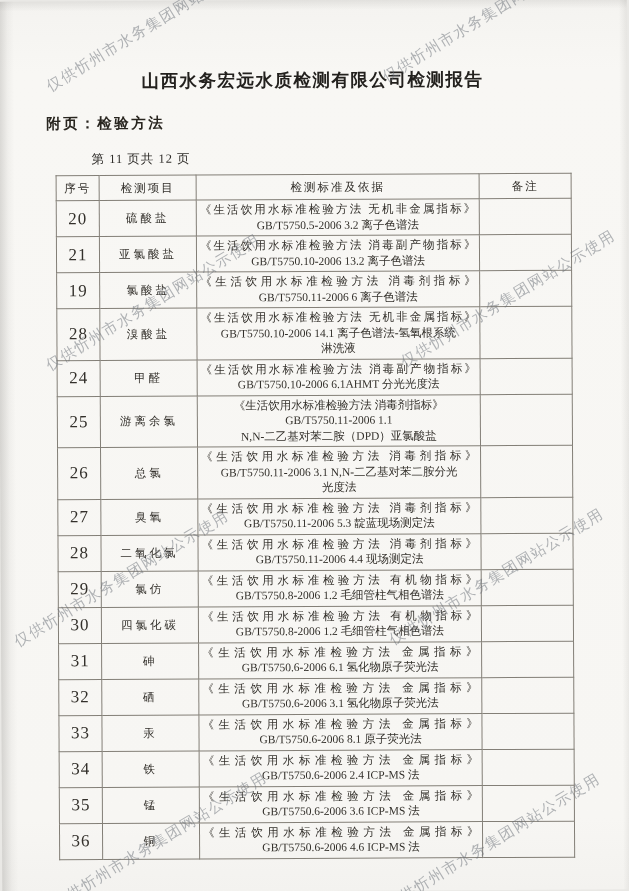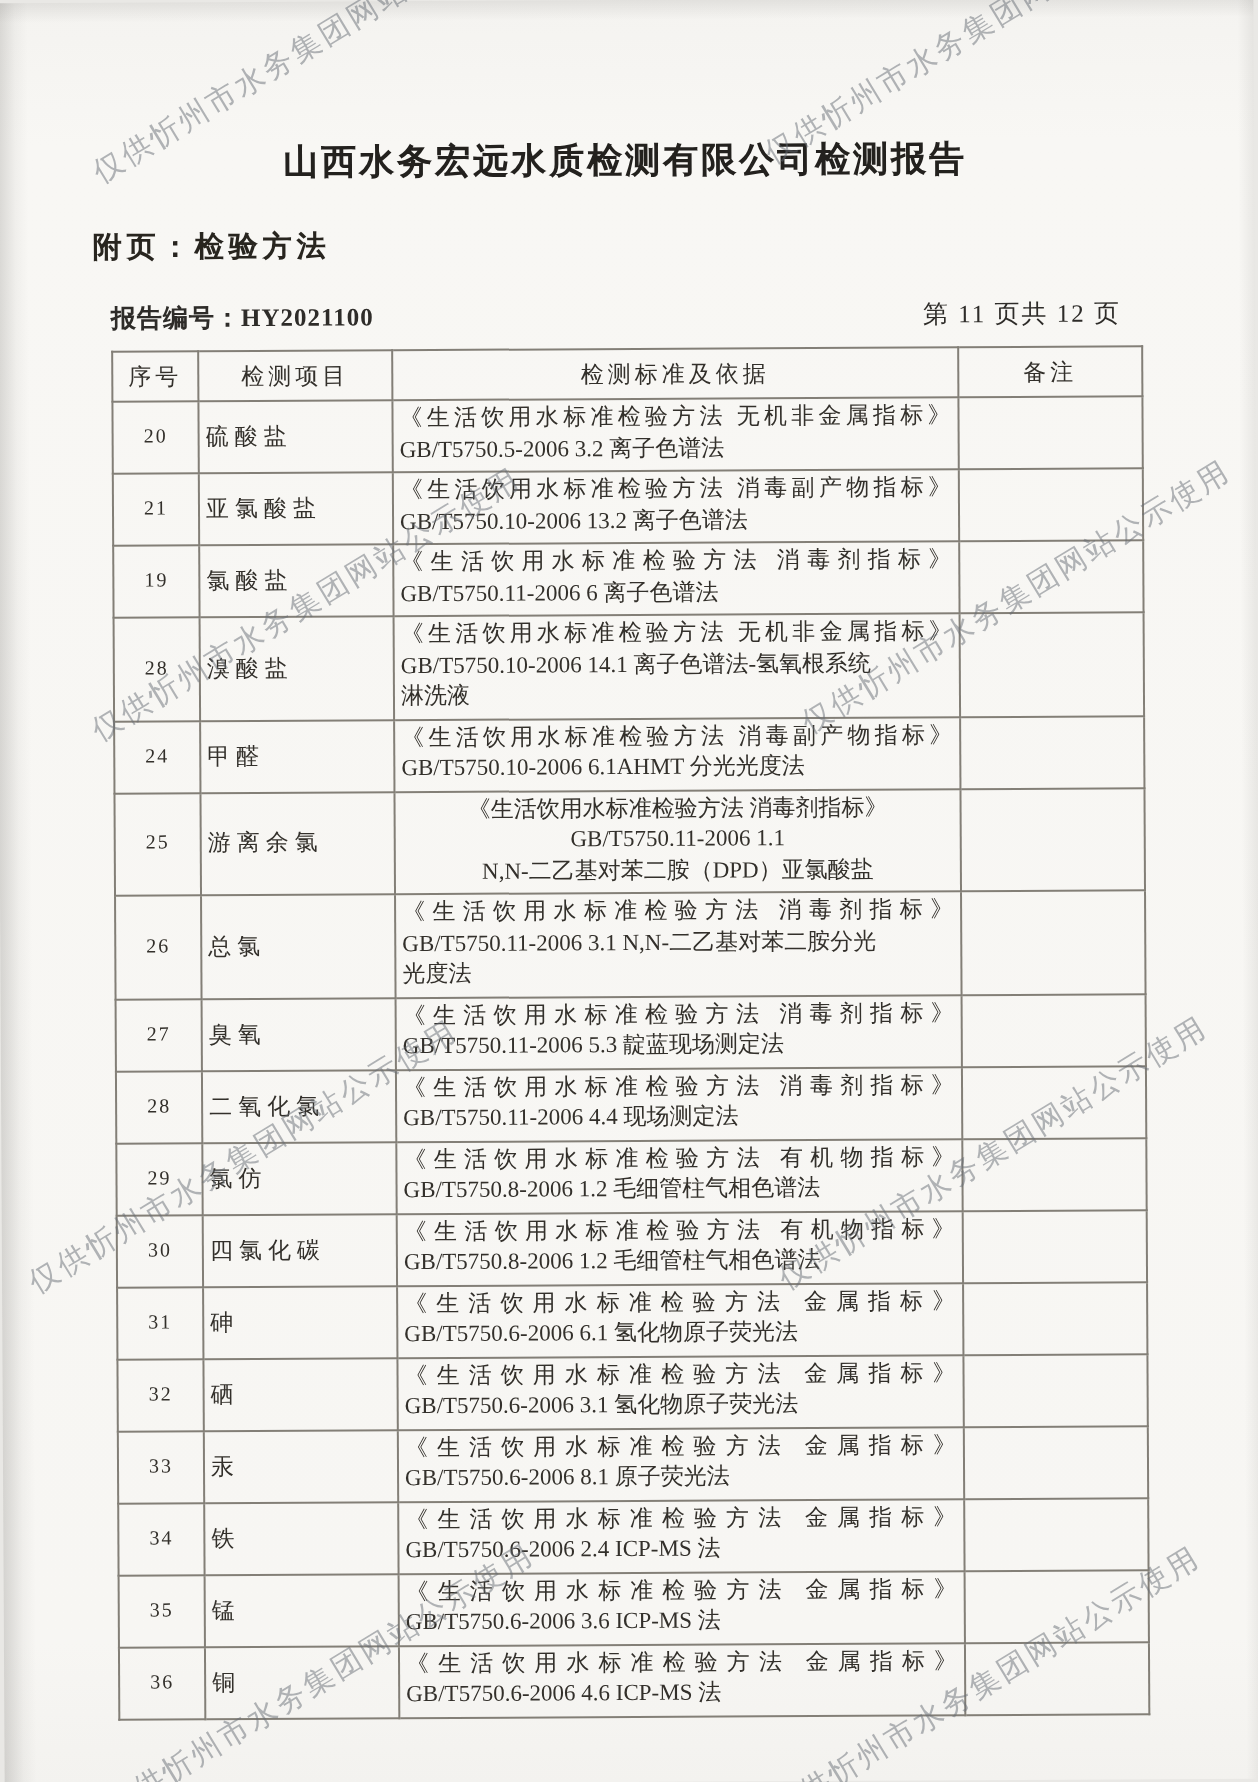--- a/index.html
+++ b/index.html
@@ -53,44 +53,41 @@
     border-collapse:collapse;table-layout:fixed;
     font-size:11.5px;color:#33302b;
   }
   table.methods th,table.methods td{
     border:1px solid #837f77;vertical-align:middle;padding:2px 3px;
   }
   table.methods th{
     font-weight:normal;height:20px;letter-spacing:2px;text-align:center;
   }
   th.h-std{letter-spacing:5px;}
-  td.c-no{text-align:center;letter-spacing:1px;font-size:10px;}
-  td.c-item{text-align:left;letter-spacing:3px;}
+  td.c-no{text-align:center;letter-spacing:1px;font-size:17px;}
+  td.c-item{text-align:center;letter-spacing:3px;}
   td.c-std{padding:2px 8px;}
-  td.c-std .line{line-height:15.5px;}
+  td.c-std .line{line-height:15.5px;text-align:center;}
   td.c-std .line.just{text-align:justify;text-align-last:justify;letter-spacing:0.5px;}
   td.c-std .line.ctr{text-align:center;}
   td.c-remark{height:18px;}
 </style>
 </head>
 <body>
 
 <div class="sheet">
   <div class="edge-left"></div>
   <div class="edge-top"></div>
   <div class="edge-right"></div>
 
   <div class="content">
     <div class="doc-title">山西水务宏远水质检测有限公司检测报告</div>
     <div class="doc-subtitle">附页：检验方法</div>
 
     <div class="meta-row">
-      <div class="report-no">
-        <span>报告编号：</span><span>HY2021100</span>
-      </div>
       <div class="page-info">第 11 页共 12 页</div>
     </div>
 
     <table class="methods">
       <colgroup>
         <col style="width:43px">
           <col style="width:97px">
           <col style="width:283px">
           <col style="width:92px">
       </colgroup>

